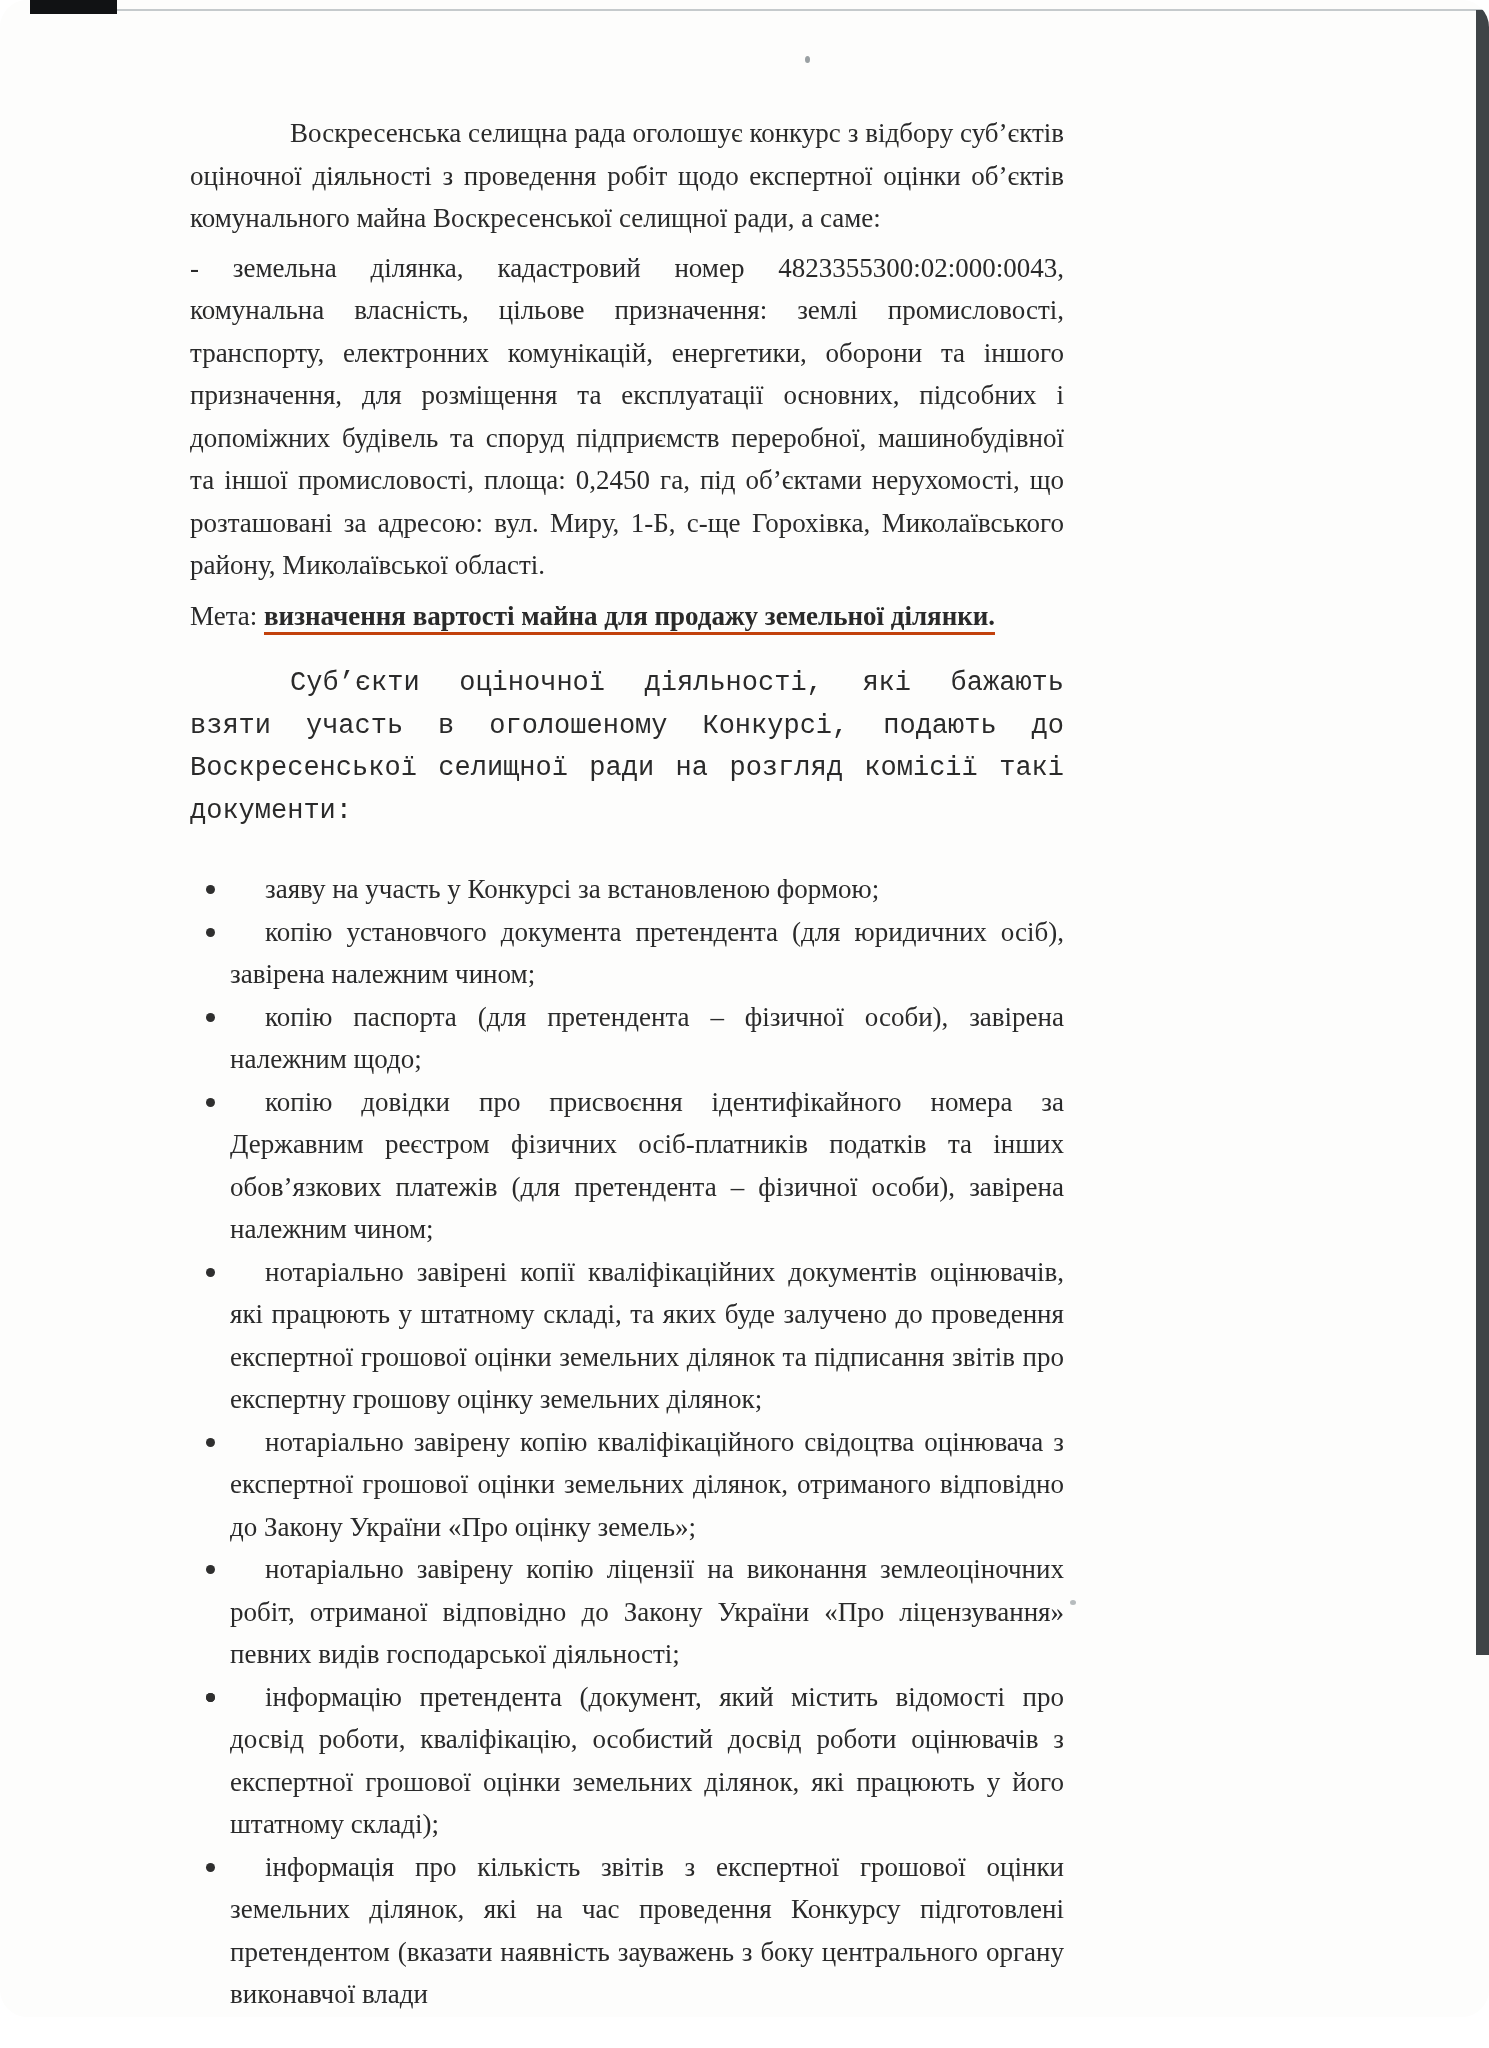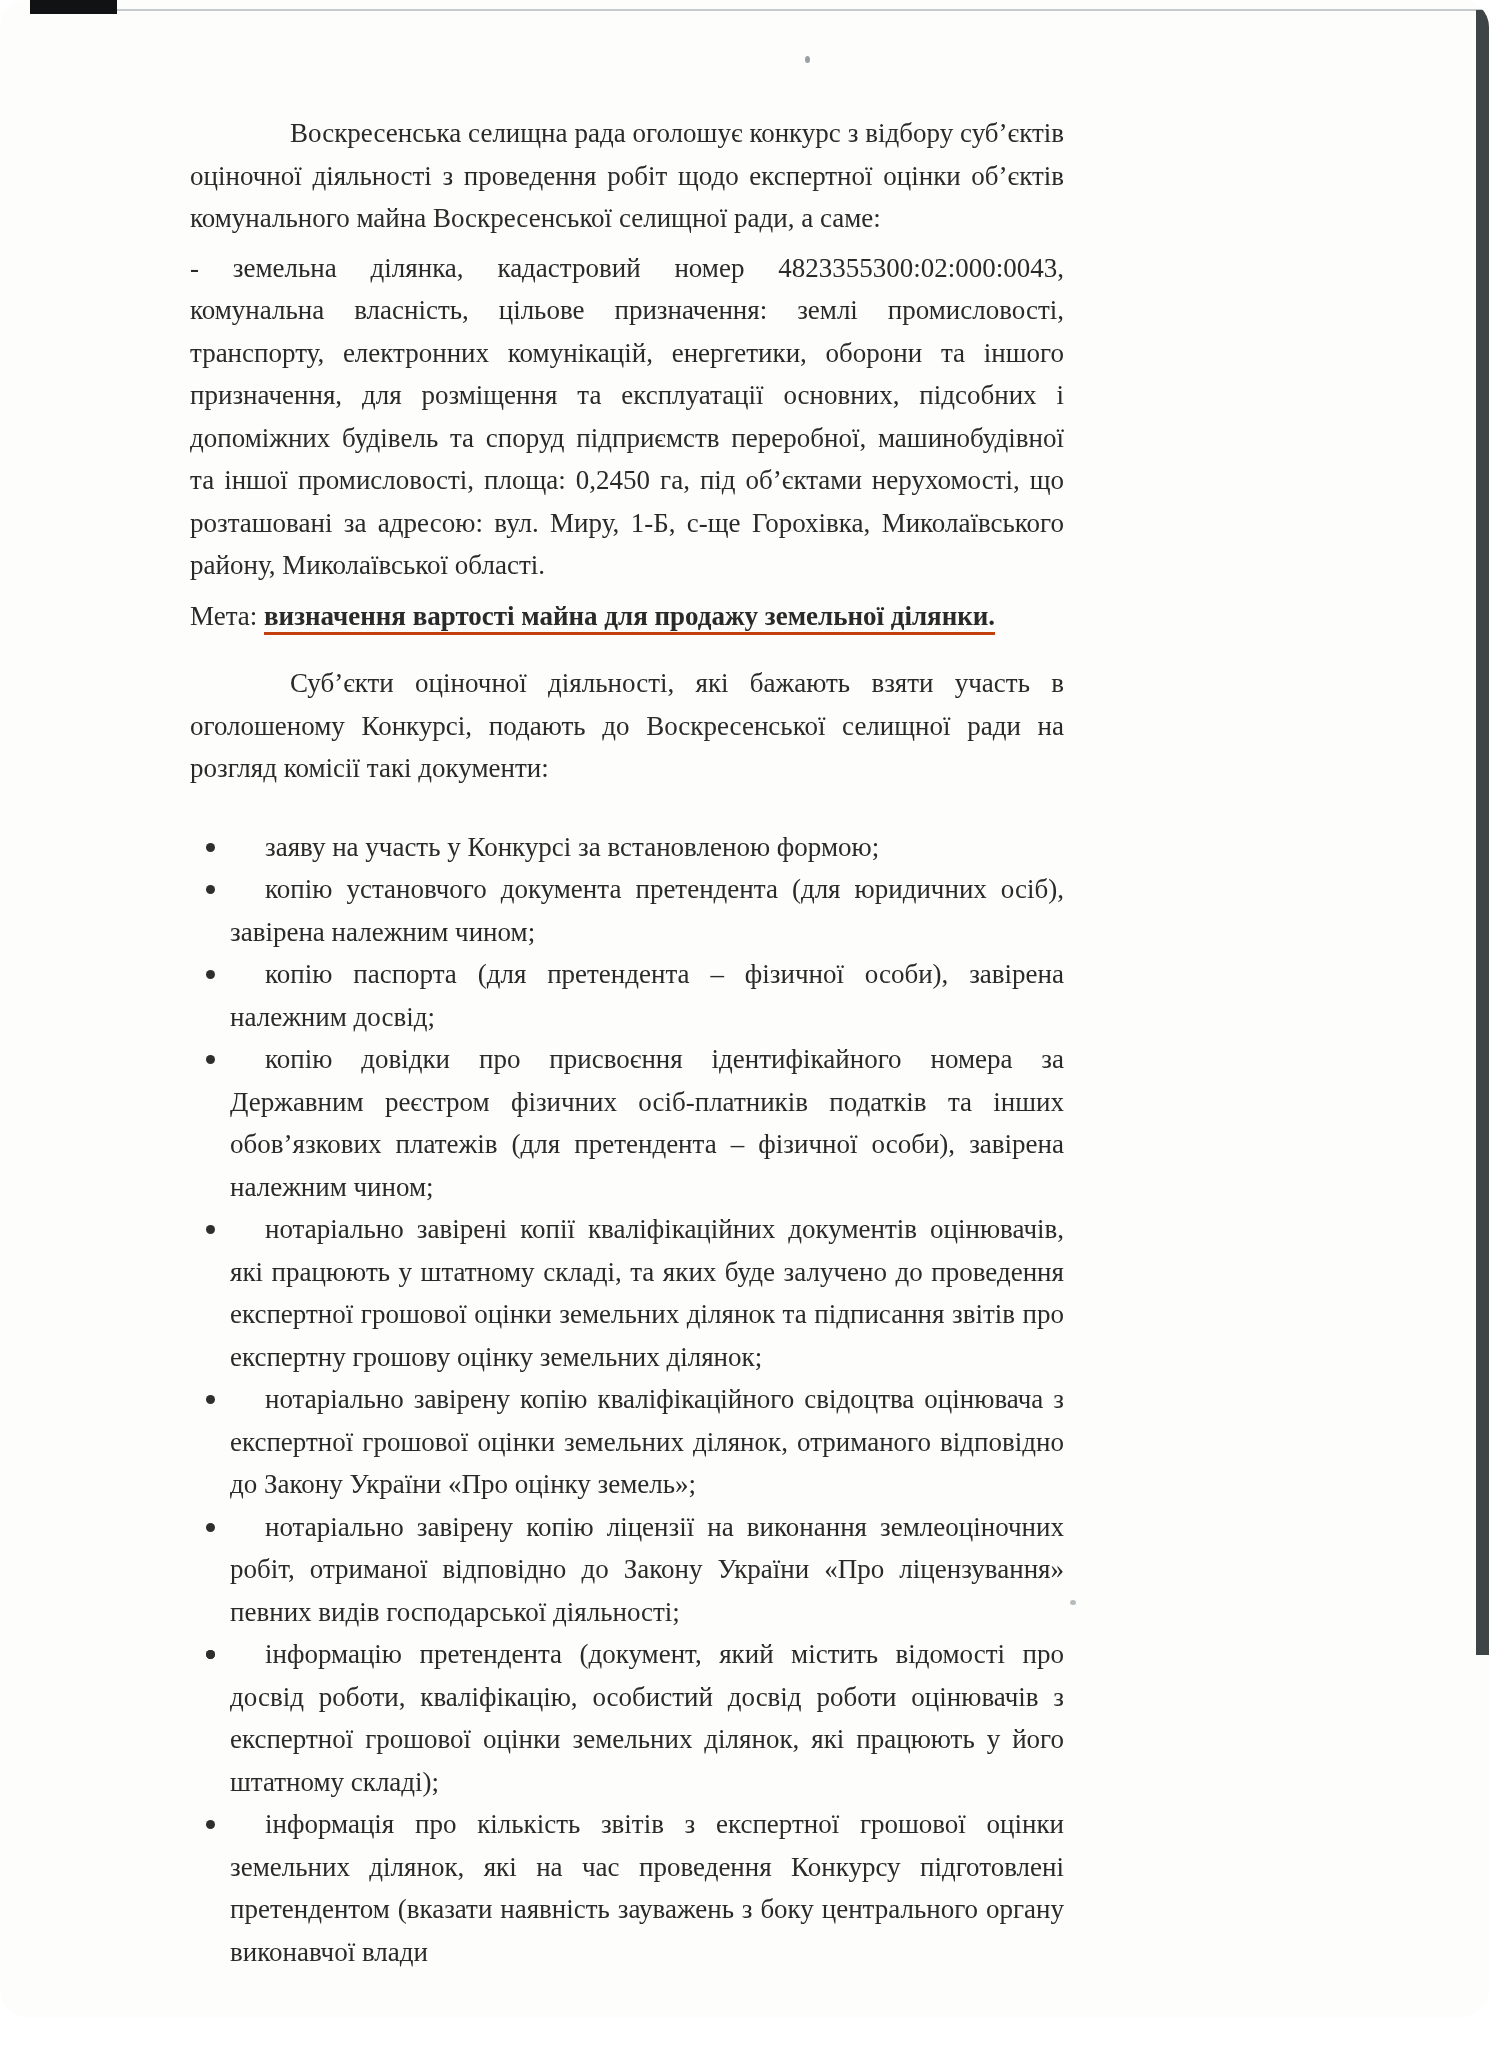--- a/index.html
+++ b/index.html
@@ -61,21 +61,21 @@
   }
   .textblock p { margin: 0; }
   .para-indent { text-indent: 100px; }
   .p-land { margin-top: 7px !important; }
   .p-meta { margin-top: 8px !important; }
   .meta-value {
     font-weight: bold;
     border-bottom: 3px solid #c2410c;
     padding-bottom: 1px;
   }
-  .p-subjects { margin-top: 25px !important; }
+  .p-subjects { margin-top: 25px !important; font-family: Liberation Mono, monospace; }
   .doc-list {
     margin-top: 36px;
     margin-left: 40px;
     width: 834px;
   }
   .doc-item {
     position: relative;
     text-indent: 35px;
     text-align: justify;
   }
@@ -115,21 +115,21 @@
           <span>заяву на участь у Конкурсі за встановленою формою;</span>
         </div>
 
         <div class="doc-item">
           <span class="bullet"></span>
           <span>копію установчого документа претендента (для юридичних осіб), завірена належним чином;</span>
         </div>
 
         <div class="doc-item">
           <span class="bullet"></span>
-          <span>копію паспорта (для претендента – фізичної особи), завірена належним досвід;</span>
+          <span>копію паспорта (для претендента – фізичної особи), завірена належним щодо;</span>
         </div>
 
         <div class="doc-item">
           <span class="bullet"></span>
           <span>копію довідки про присвоєння ідентифікайного номера за Державним реєстром фізичних осіб-платників податків та інших обов’язкових платежів (для претендента – фізичної особи), завірена належним чином;</span>
         </div>
 
         <div class="doc-item">
           <span class="bullet"></span>
           <span>нотаріально завірені копії кваліфікаційних документів оцінювачів, які працюють у штатному складі, та яких буде залучено до проведення експертної грошової оцінки земельних ділянок та підписання звітів про експертну грошову оцінку земельних ділянок;</span>

